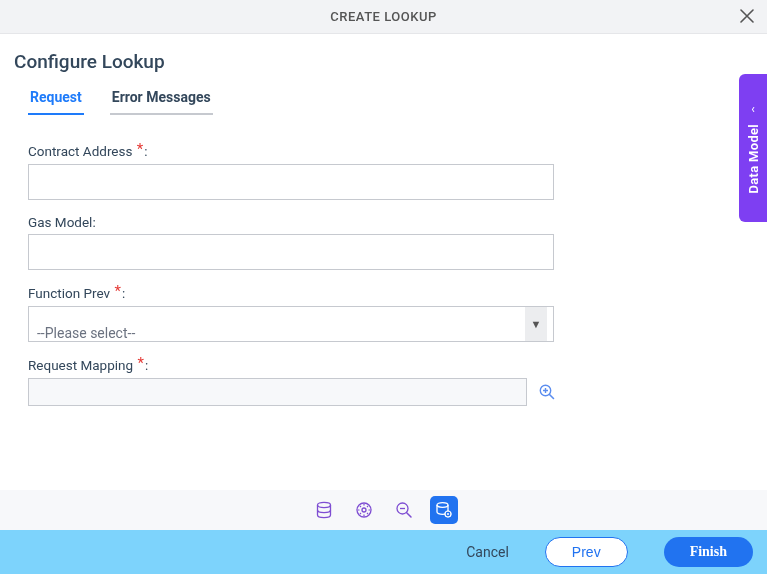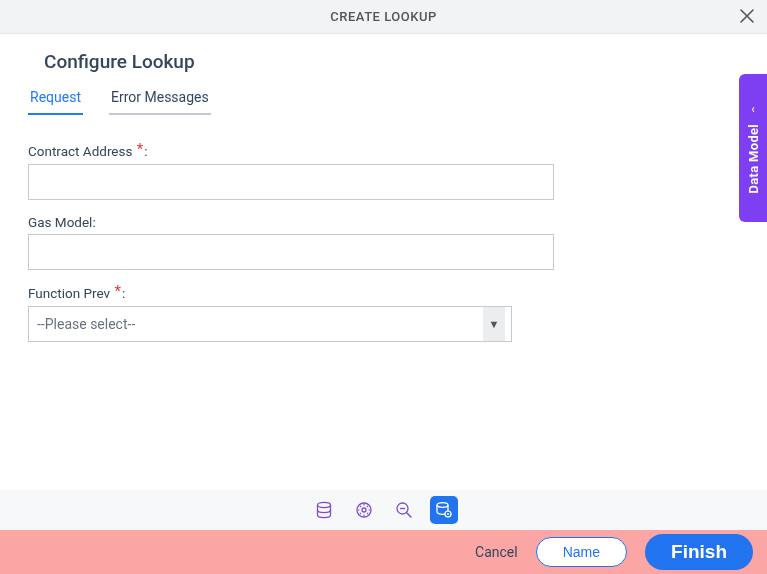--- a/index.html
+++ b/index.html
@@ -5,53 +5,53 @@
   * { box-sizing: border-box; }
   html, body { margin: 0; padding: 0; font-family: -apple-system, BlinkMacSystemFont, "Segoe UI", Roboto, Arial, sans-serif; font-size: 14px; color: #333; }
   .page { width: 767px; height: 574px; position: relative; background: #fff; overflow: hidden; }
 
   
   .titlebar { height: 34px; background: #f2f3f5; display: flex; align-items: center; justify-content: center; position: relative; border-bottom: 1px solid #e5e6e9; }
   .titlebar .title { font-size: 13px; letter-spacing: .5px; color: #555; font-weight: 500; }
   .titlebar .close { position: absolute; right: 8px; top: 4px; width: 24px; height: 24px; display: flex; align-items: center; justify-content: center; cursor: pointer; color: #555; }
 
   
-  .heading { padding: 16px 14px 4px 14px; font-size: 19px; color: #33475b; font-weight: 500; margin-left: 30px; }
+  .heading { padding: 16px 14px 4px 14px; font-size: 19px; color: #33475b; font-weight: 500; }
 
   
   .tabs { display: flex; gap: 26px; padding: 8px 14px 0 28px; border-bottom: 1px solid #fff; }
-  .tab { padding: 4px 2px 8px 2px; font-size: 14px; color: #33475b; cursor: pointer; border-bottom: 2px solid transparent; font-weight: 400; }
+  .tab { padding: 4px 2px 8px 2px; font-size: 14px; color: #33475b; cursor: pointer; border-bottom: 2px solid transparent; font-weight: 700; }
   .tab.active { color: #1e7bfa; border-bottom-color: #1e7bfa; }
   .tab.inactive { border-bottom-color: #c6c9cf; }
 
   
   .form { padding: 10px 14px 0 28px; width: 572px; margin-top: 16px; }
   .field { margin-bottom: 14px; }
   .field label { display: inline-block; font-size: 13.5px; color: #33475b; margin-bottom: 4px; }
   .required { color: #e53935; font-size: 15px; margin: 0 1px; position: relative; top: -2px; }
   .text-input, .select-input, .mapping-input {
     width: 526px; height: 36px; border: 1px solid #c6c9cf; padding: 0 8px; font-size: 13.5px;
   }
-  .select-wrap { width: 484px; height: 36px; border: 1px solid #c6c9cf; display: flex; align-items: center; padding: 0 8px 0 8px; position: relative; cursor: pointer; background: #fff; }
+  .select-wrap { width: 526px; height: 36px; border: 1px solid #c6c9cf; display: flex; align-items: flex-end; padding: 0 8px 0 8px; position: relative; cursor: pointer; background: #fff; }
   .select-wrap .selected { color: #6b7280; }
   .select-wrap .chevron { position: absolute; right: 6px; top: 0; bottom: 0; width: 22px; display: flex; align-items: center; justify-content: center; background: #ecedef; color: #555; font-size: 11px; }
   .mapping-row { display: flex; align-items: center; gap: 8px; }
   .mapping-box { width: 526px; height: 28px; border: 1px solid #c6c9cf; background: #f7f8fa; }
   .zoom-btn { width: 24px; height: 24px; display: flex; align-items: center; justify-content: center; color: #5b8def; cursor: pointer; }
 
   
   .iconbar { position: absolute; left: 0; right: 0; bottom: 44px; height: 40px; background: #f7f8fa; display: flex; align-items: center; justify-content: center; gap: 12px; }
   .iconbtn { width: 28px; height: 28px; display: flex; align-items: center; justify-content: center; border-radius: 5px; color: #7e4dd2; cursor: pointer; }
   .iconbtn.active { background: #2173f0; color: #fff; }
 
   
-  .footer { position: absolute; left: 0; right: 0; bottom: 0; height: 44px; display: flex; align-items: center; justify-content: flex-end; gap: 18px; padding: 0 14px; background: #fca5a5; }
+  .footer { position: absolute; left: 0; right: 0; bottom: 0; height: 44px; display: flex; align-items: center; justify-content: flex-end; gap: 36px; padding: 0 14px; background: #7dd3fc; }
   .btn-text { color: #33475b; font-size: 14px; cursor: pointer; }
   .btn-outline { border: 1px solid #2173f0; color: #2173f0; background: #fff; border-radius: 18px; padding: 6px 26px; font-size: 14px; cursor: pointer; }
-  .btn-primary { background: #2173f0; color: #fff; border: none; border-radius: 18px; padding: 7px 26px; font-size: 19px; font-weight: 600; cursor: pointer; }
+  .btn-primary { background: #2173f0; color: #fff; border: none; border-radius: 18px; padding: 7px 26px; font-size: 14px; font-weight: 600; cursor: pointer; font-family: Liberation Serif, serif; }
 
   
   .sidetab { position: absolute; right: 0; top: 74px; width: 28px; height: 148px; background: #7e3ff2; color: #fff; border-radius: 6px 0 0 6px; display: flex; flex-direction: column; align-items: center; justify-content: center; cursor: pointer; gap: 6px; }
   .sidetab .arrow { font-size: 12px; margin-bottom: 2px; }
   .sidetab .vtext { writing-mode: vertical-rl; transform: rotate(180deg); font-size: 13px; font-weight: 600; letter-spacing: .3px; }
 
   svg { display: block; }
 </style>
 </head>
 <body>
@@ -87,20 +87,33 @@
     </div>
 
     <div class="field">
       <label><span>Function Prev</span> <span class="required">*</span>:</label>
       <div class="select-wrap">
         <span class="selected">--Please select--</span>
         <span class="chevron">▼</span>
       </div>
     </div>
 
+    <div class="field">
+      <label><span>Request Mapping</span> <span class="required">*</span>:</label>
+      <div class="mapping-row">
+        <div class="mapping-box"></div>
+        <div class="zoom-btn">
+          <svg width="18" height="18" viewBox="0 0 18 18">
+            <circle cx="7.5" cy="7.5" r="5.2" stroke="currentColor" stroke-width="1.4" fill="none"></circle>
+            <path d="M7.5 5 V10 M5 7.5 H10" stroke="currentColor" stroke-width="1.4"></path>
+            <path d="M11.5 11.5 L15.5 15.5" stroke="currentColor" stroke-width="1.6" stroke-linecap="round"></path>
+          </svg>
+        </div>
+      </div>
+    </div>
 
   </div>
 
   <div class="iconbar">
     <div class="iconbtn">
       <svg width="20" height="20" viewBox="0 0 20 20">
         <ellipse cx="10" cy="5" rx="6.5" ry="2.6" stroke="currentColor" stroke-width="1.3" fill="none"></ellipse>
         <path d="M3.5 5 V10 a6.5 2.6 0 0 0 13 0 V5" stroke="currentColor" stroke-width="1.3" fill="none"></path>
         <path d="M3.5 10 V15 a6.5 2.6 0 0 0 13 0 V10" stroke="currentColor" stroke-width="1.3" fill="none"></path>
       </svg>
@@ -125,21 +138,21 @@
         <path d="M3 5 V12 a5.5 2.3 0 0 0 11 0 V5" stroke="currentColor" stroke-width="1.3" fill="none"></path>
         <circle cx="14" cy="14" r="3" stroke="currentColor" stroke-width="1.2" fill="#2173f0"></circle>
         <circle cx="14" cy="14" r="1" fill="currentColor"></circle>
         <path d="M14 10.5 v1 M14 16.5 v1 M10.5 14 h1 M16.5 14 h1" stroke="currentColor" stroke-width="1.1"></path>
       </svg>
     </div>
   </div>
 
   <div class="footer">
     <span class="btn-text">Cancel</span>
-    <button class="btn-outline">Name</button>
+    <button class="btn-outline">Prev</button>
     <button class="btn-primary">Finish</button>
   </div>
 
   <div class="sidetab">
     <span class="arrow">‹</span>
     <span class="vtext">Data Model</span>
   </div>
 
 </div>
 

